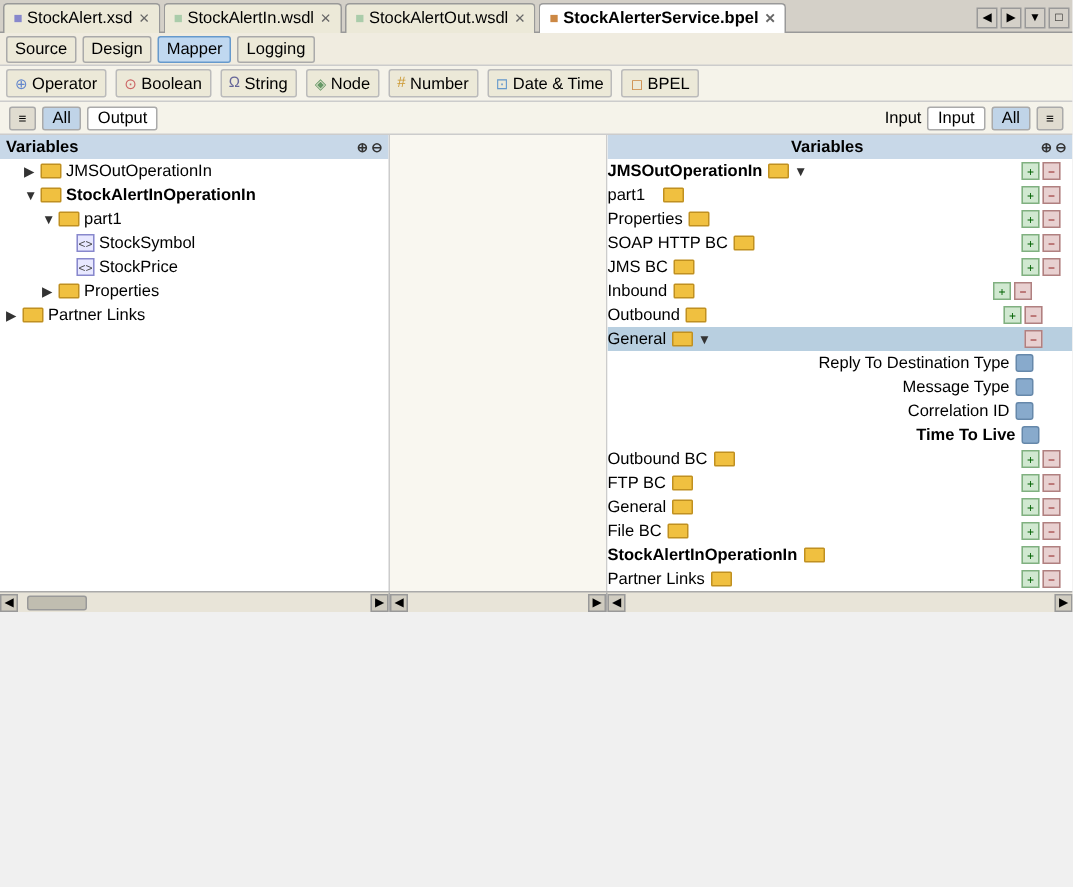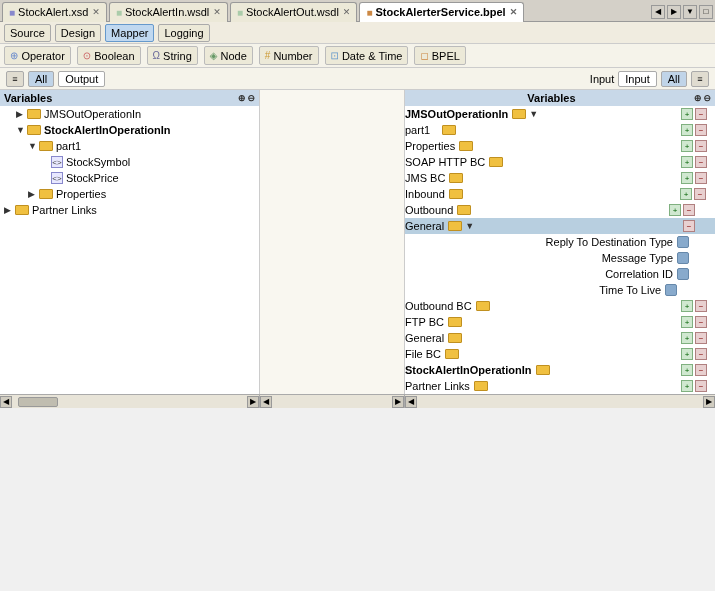--- a/index.html
+++ b/index.html
@@ -548,21 +548,21 @@
 
     <div class="right-tree-item">
       <span class="r-item-label">JMS BC</span>
       <span class="folder-icon folder-yellow"></span>
       <div class="item-controls">
         <div class="small-icon-btn plus-btn">+</div>
         <div class="small-icon-btn minus-btn">−</div>
       </div>
     </div>
 
-    <div class="right-tree-item" style="padding-right:5px;justify-content:flex-end;">
+    <div class="right-tree-item" style="padding-right:23px;justify-content:flex-end;">
       <span class="r-item-label">Inbound</span>
       <span class="folder-icon folder-yellow"></span>
       <div class="item-controls">
         <div class="small-icon-btn plus-btn">+</div>
         <div class="small-icon-btn minus-btn">−</div>
       </div>
     </div>
 
     <div class="right-tree-item" style="padding-right:16px;">
       <span class="r-item-label">Outbound</span>
@@ -593,21 +593,21 @@
       <span style="display:inline-block;width:12px;height:12px;background:#88aacc;border:1px solid #6688aa;border-radius:2px;margin-right:2px;vertical-align:middle;"></span>
     </div>
 
 
     <div class="right-tree-item" style="padding-right:24px;">
       <span class="r-item-label">Correlation ID</span>
       <span style="display:inline-block;width:12px;height:12px;background:#88aacc;border:1px solid #6688aa;border-radius:2px;margin-right:2px;vertical-align:middle;"></span>
     </div>
 
 
-    <div class="right-tree-item" style="padding-right:36px;">
+    <div class="right-tree-item" style="padding-right:20px;font-weight:bold;">
       <span class="r-item-label">Time To Live</span>
       <span style="display:inline-block;width:12px;height:12px;background:#88aacc;border:1px solid #6688aa;border-radius:2px;margin-right:2px;vertical-align:middle;"></span>
     </div>
 
     <div class="right-tree-item">
       <span class="r-item-label">Outbound BC</span>
       <span class="folder-icon folder-yellow"></span>
       <div class="item-controls">
         <div class="small-icon-btn plus-btn">+</div>
         <div class="small-icon-btn minus-btn">−</div>

